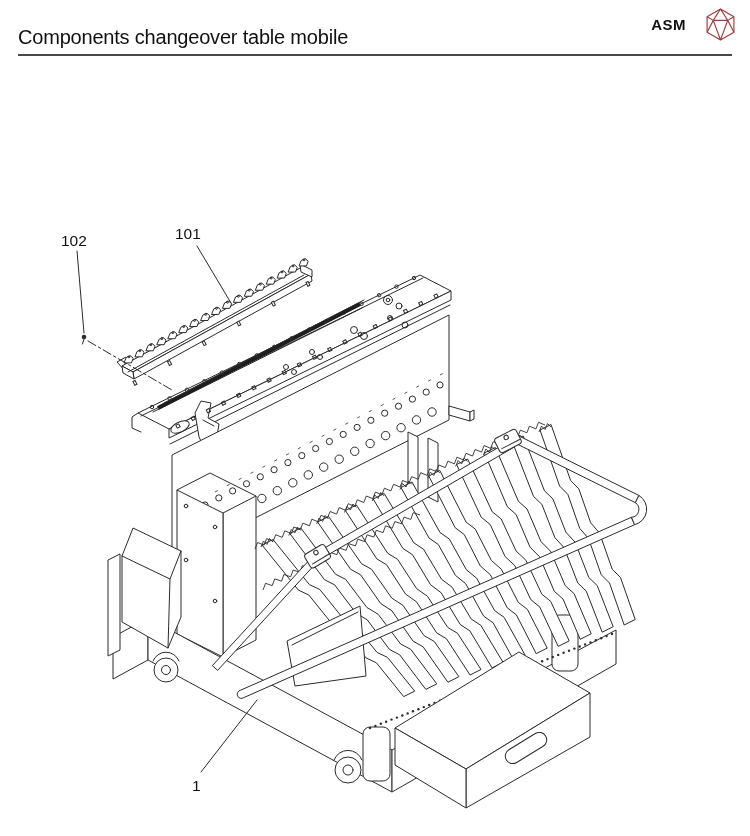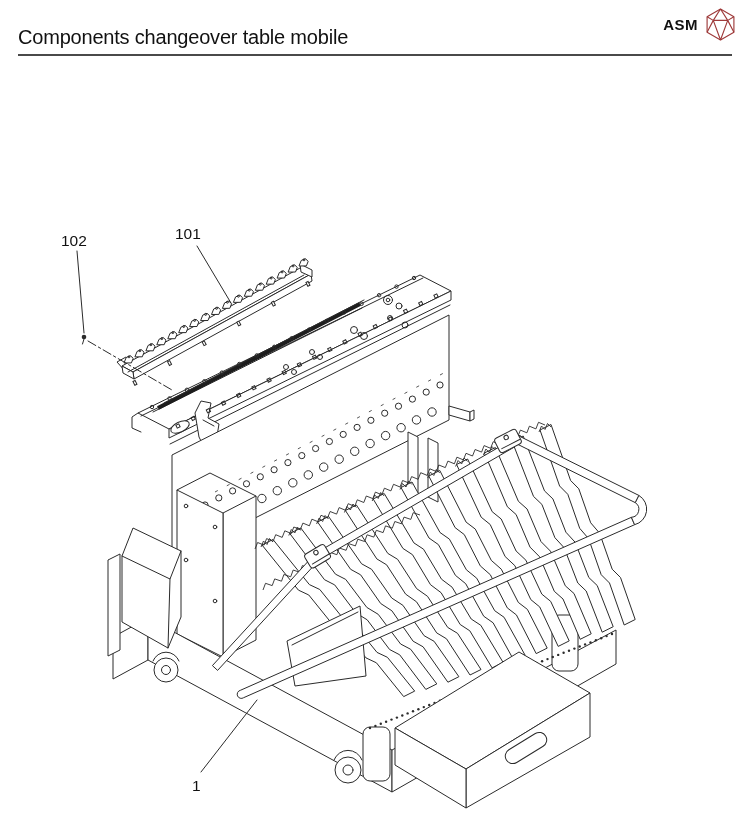--- a/index.html
+++ b/index.html
@@ -2,21 +2,21 @@
 <html><head>
 <meta charset="utf-8">
 <style>
   html,body{margin:0;padding:0;}
   body{width:750px;height:836px;position:relative;background:#ffffff;
        font-family:"Liberation Sans",sans-serif;overflow:hidden;}
   .page-title{position:absolute;left:18px;top:26px;margin:0;font-size:20px;
        font-weight:normal;color:#111;letter-spacing:-.2px;}
   .rule{position:absolute;left:18px;top:54px;width:714px;height:0;
        border-top:2px solid #4a4a4a;}
-  .logo{position:absolute;right:14px;top:8px;display:flex;align-items:center;gap:7px;}
+  .logo{position:absolute;right:14px;top:8px;display:flex;align-items:center;gap:19px;}
   .logo-text{font-weight:bold;font-size:15px;color:#111;letter-spacing:.5px;}
   svg.drawing{position:absolute;left:0;top:0;}
   .f{fill:#ffffff;stroke:#2b2b2b;stroke-width:1;stroke-linejoin:round;}
   .s{fill:none;stroke:#2b2b2b;stroke-width:1;stroke-linejoin:round;stroke-linecap:round;}
   .callout{font-size:15.5px;fill:#111;font-family:"Liberation Sans",sans-serif;}
 </style>
 </head>
 <body>
 
 <header>

